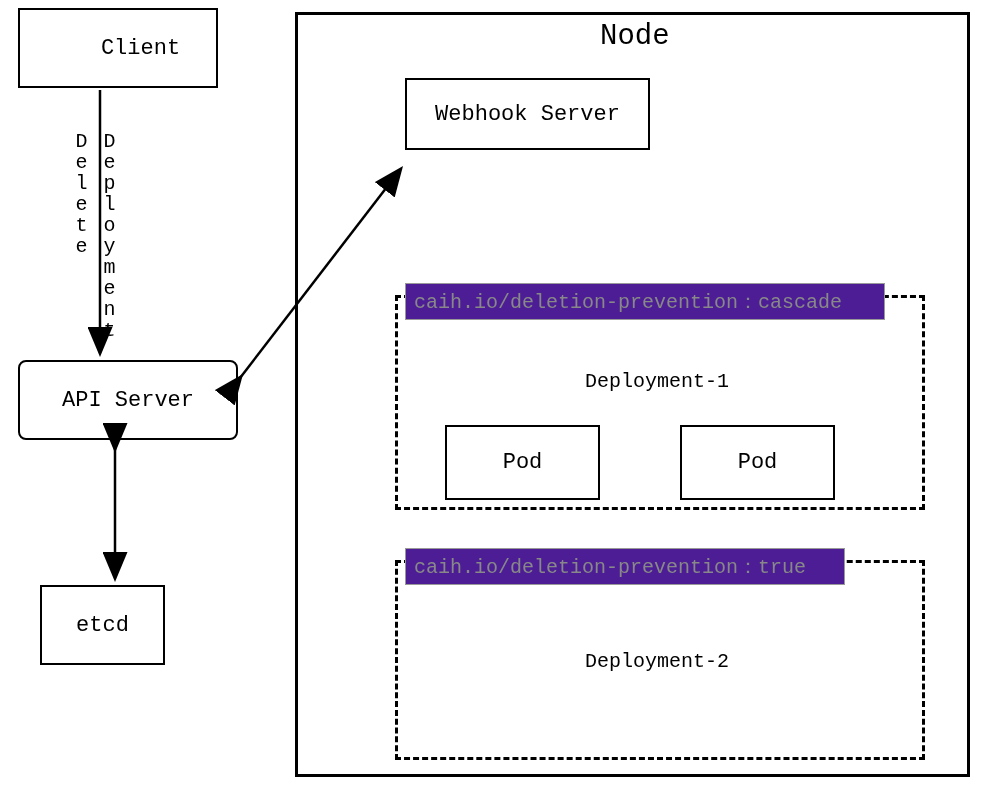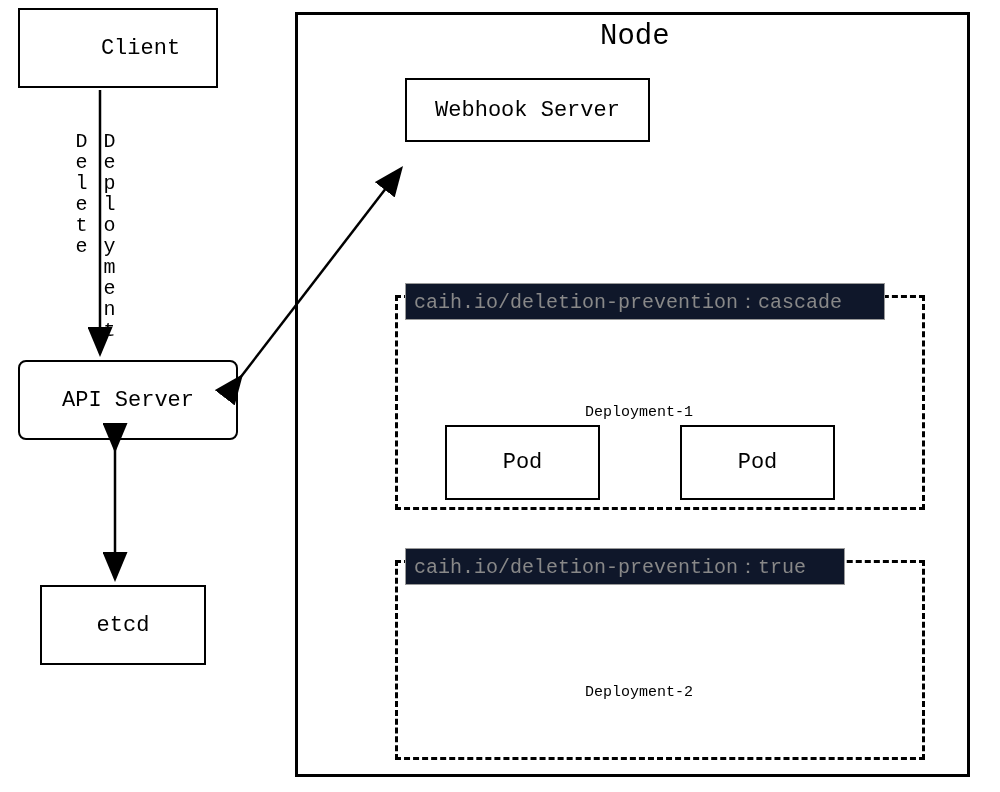--- a/index.html
+++ b/index.html
@@ -33,30 +33,29 @@
     font-size: 29px;
   }
   .dashed-box {
     position: absolute;
     border: 3px dashed #000;
     box-sizing: border-box;
   }
   .label-box {
     position: absolute;
     border: 1px solid #999;
-    background: #0f172a;
+    background: #4c1d95;
     color: #888;
     font-size: 20px;
     padding: 4px 8px;
     box-sizing: border-box;
   }
   .plain-text {
     position: absolute;
-    font-size: 15px;
-    margin-top: 34px;
+    font-size: 20px;
   }
   svg.arrow {
     position: absolute;
     overflow: visible;
   }
   .vtext {
     position: absolute;
     writing-mode: vertical-rl;
     text-orientation: upright;
     font-size: 20px;
@@ -70,28 +69,28 @@
 <div class="canvas">
 
   <div class="box" style="left:18px; top:8px; width:200px; height:80px;padding-left:45px;">
     <span>Client</span>
   </div>
 
   <div class="box" style="left:18px; top:360px; width:220px; height:80px;border-radius:8px;">
     <span>API Server</span>
   </div>
 
-  <div class="box" style="left:40px; top:585px; width:166px; height:80px;">
+  <div class="box" style="left:40px; top:585px; width:125px; height:80px;">
     <span>etcd</span>
   </div>
 
   <div class="node-box" style="left:295px; top:12px; width:675px; height:765px;"></div>
   <div class="node-title" style="left:600px; top:20px;">Node</div>
 
-  <div class="box" style="left:405px; top:78px; width:245px; height:64px;">
+  <div class="box" style="left:405px; top:78px; width:245px; height:72px;">
     <span>Webhook Server</span>
   </div>
 
   <div class="dashed-box" style="left:395px; top:295px; width:530px; height:215px;"></div>
   <div class="label-box" style="left:405px; top:283px; width:480px;">caih.io/deletion-prevention：cascade</div>
   <div class="plain-text" style="left:585px; top:370px;">Deployment-1</div>
 
   <div class="box" style="left:445px; top:425px; width:155px; height:75px; font-size:22px;">
     <span>Pod</span>
   </div>

